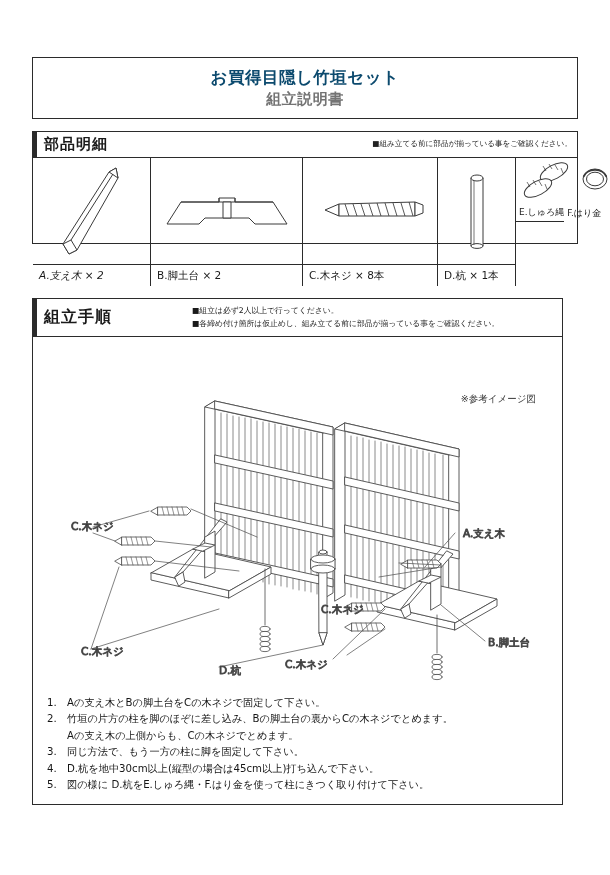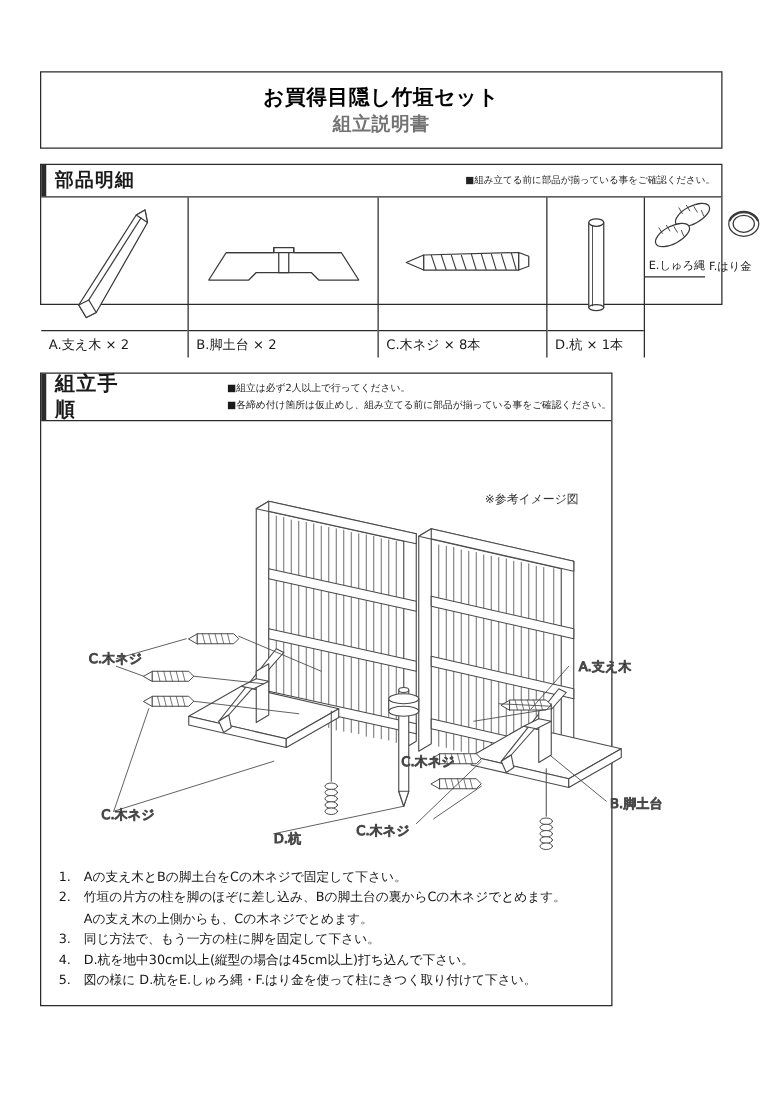--- a/index.html
+++ b/index.html
@@ -13,21 +13,21 @@
   .page { position: relative; width: 610px; height: 875px; background: #fff; }
 
   
   .title-box {
     position: absolute; left: 32px; top: 57px; width: 546px; height: 62px;
     border: 1.5px solid #2b2b2b;
     display: flex; align-items: center; justify-content: center;
     background: #fff;
   }
   .title-inner { text-align: center; line-height: 1.35; }
-  .title-line1 { font-size: 16.5px; font-weight: bold; letter-spacing: 0.5px; color: #000000; }
+  .title-line1 { font-size: 16.5px; font-weight: bold; letter-spacing: 0.5px; color: #0c4a6e; }
   .title-line2 { font-size: 15px; font-weight: bold; letter-spacing: 0.5px; color: #737373; }
 
   
   .parts-box {
     position: absolute; left: 32px; top: 131px; width: 546px; height: 113px;
     border: 1.2px solid #2b2b2b; background: #fff;
   }
   .sec-head {
     position: relative; height: 26px; border-bottom: 1.2px solid #2b2b2b;
     display: flex; align-items: center;
@@ -43,30 +43,30 @@
     border-right: 1.2px solid #2b2b2b; position: relative;
     display: flex; flex-direction: column;
   }
   .pcell:last-child { border-right: none; }
   .pcell-art { flex: 1; position: relative; }
   .pcell-label {
     height: 22px; border-top: 1.2px solid #2b2b2b;
     font-size: 10.5px; display: flex; align-items: center; padding-left: 6px;
     white-space: nowrap;
   }
-  .w-a { width: 118px; } .w-b { width: 152px; } .w-c { width: 135px; text-align: center; } .w-d { width: 78px; justify-content: center; }
+  .w-a { width: 118px; font-style: italic; } .w-b { width: 152px; } .w-c { width: 135px; text-align: center; } .w-d { width: 78px; justify-content: center; }
   .col-ef { width: 60px; display: flex; }
   .efcell { height: 50%; display: flex; flex-direction: column; }
   .efcell.top { border-bottom: 1.2px solid #2b2b2b; }
   .efcell .pcell-art { flex: 1; }
   .efcell .pcell-label { height: 17px; border-top: none; font-size: 9px; padding-left: 3px; }
 
   
   .proc-box {
-    position: absolute; left: 32px; top: 298px; width: 458px; height: 507px;
+    position: absolute; left: 32px; top: 298px; width: 531px; height: 507px;
     border: 1.2px solid #2b2b2b; background: #fff;
   }
   .proc-head { position: relative; height: 38px; border-bottom: 1.2px solid #2b2b2b; display: flex; align-items: center; }
   .proc-head .sec-title { font-size: 16px; }
   .proc-notes {
     margin-left: 80px; font-size: 7.8px; line-height: 1.55; color: #1a1a1a; white-space: nowrap;
   }
   .diagram-area { position: relative; height: 370px; }
   .ref-note { position: absolute; right: 26px; top: 56px; font-size: 9.5px; color: #333; }
 

